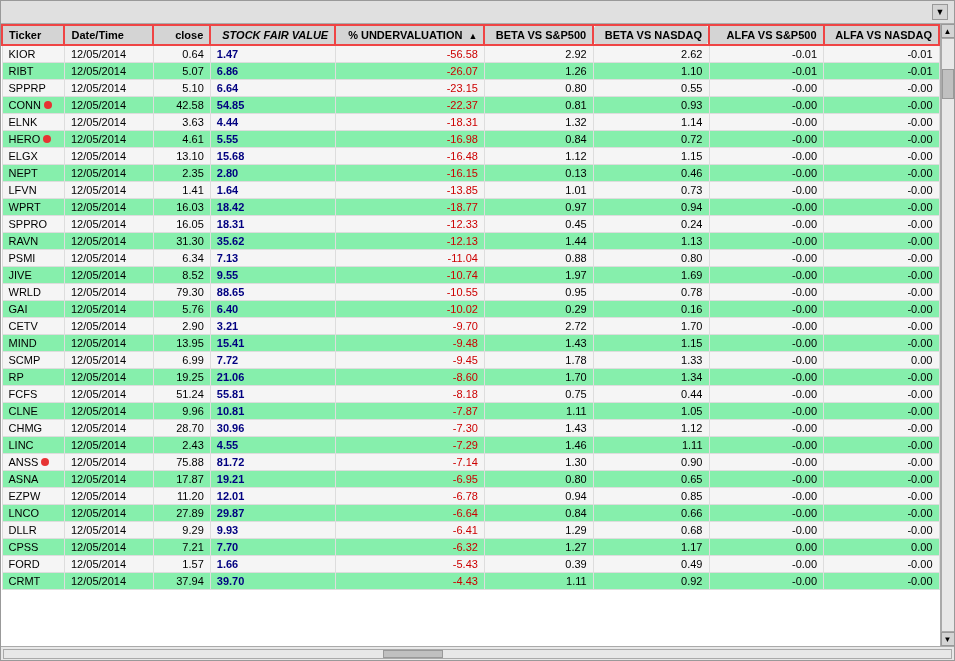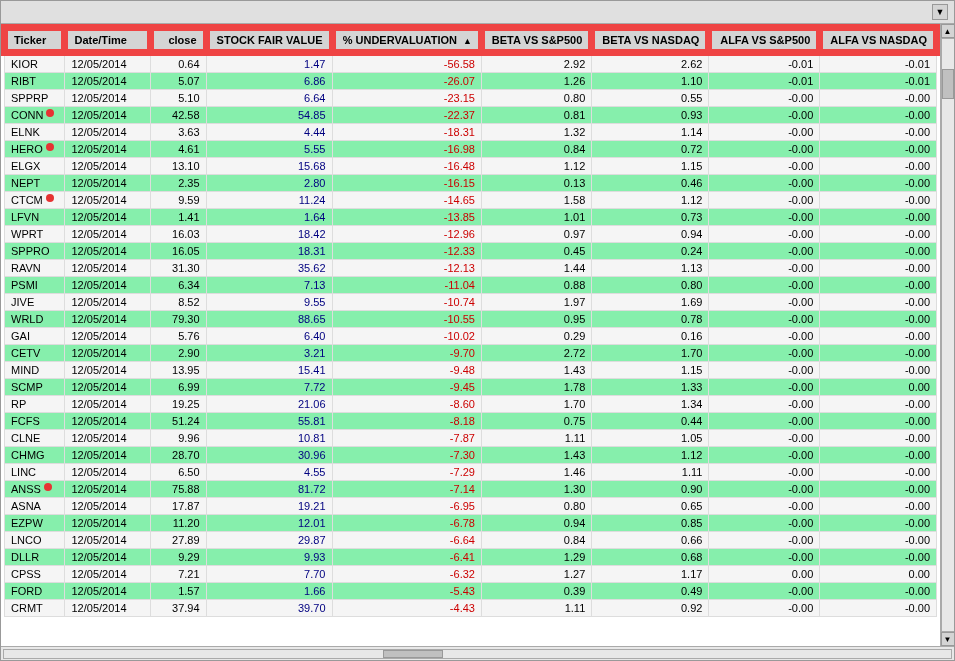--- a/index.html
+++ b/index.html
@@ -51,21 +51,21 @@
       width: max-content;
       min-width: 100%;
     }
     thead tr {
       background: #d4d4d4;
       position: sticky;
       top: 0;
       z-index: 10;
     }
     thead th {
-      border: 7px solid #ef4444;
+      border: 2px solid #ef4444;
       padding: 3px 6px;
       text-align: left;
       font-weight: bold;
       white-space: nowrap;
       color: #000;
       font-size: 11px;
     }
     thead th.right { text-align: right; }
     tbody tr {
       background: #86efac;
@@ -76,32 +76,32 @@
     tbody td {
       border: 1px solid #ddd;
       padding: 2px 6px;
       white-space: nowrap;
       color: #000;
       font-size: 11px;
     }
     tbody td.right { text-align: right; }
     .ticker-cell {
       display: flex;
-      align-items: flex-start;
+      align-items: center;
       gap: 3px;
     }
     .red-dot {
       width: 8px;
       height: 8px;
       border-radius: 50%;
       background: #e63333;
       display: inline-block;
       flex-shrink: 0;
     }
-    .fair-value { color: #000080; font-weight: normal; text-align: right; }
+    .fair-value { color: #000080; font-weight: bold; }
     .underval-neg { color: #cc0000; text-align: right; }
     .scrollbar-bottom {
       height: 14px;
       background: #e8e8e8;
       border-top: 1px solid #aaa;
       display: flex;
       align-items: center;
       flex-shrink: 0;
     }
     .scrollbar-track {
@@ -116,21 +116,21 @@
       position: absolute;
       left: 40%;
       width: 60px;
       height: 100%;
       background: #c0c0c0;
       border: 1px solid #999;
     }
     .col-ticker { width: 60px; }
     .col-date { width: 85px; }
     .col-close { width: 55px; }
-    .col-fairvalue { width: 110px; }
+    .col-fairvalue { width: 110px; font-style: italic; }
     .col-underval { width: 130px; }
     .col-beta-sp { width: 100px; }
     .col-beta-nq { width: 110px; border-radius: 6px; }
     .col-alfa-sp { width: 110px; }
     .col-alfa-nq { width: 110px; }
     .sort-icon {
       display: inline-block;
       margin-left: 3px;
       font-size: 9px;
     }
@@ -318,36 +318,20 @@
               <td class="fair-value">2.80</td>
               <td class="underval-neg">-16.15</td>
               <td class="right">0.13</td>
               <td class="right">0.46</td>
               <td class="right">-0.00</td>
               <td class="right">-0.00</td>
             </tr>
             <tr>
               <td>
                 <div class="ticker-cell">
-                  <span>CTCM</span>
-                  <span class="red-dot"></span>
-                </div>
-              </td>
-              <td>12/05/2014</td>
-              <td class="right">9.59</td>
-              <td class="fair-value">11.24</td>
-              <td class="underval-neg">-14.65</td>
-              <td class="right">1.58</td>
-              <td class="right">1.12</td>
-              <td class="right">-0.00</td>
-              <td class="right">-0.00</td>
-            </tr>
-            <tr>
-              <td>
-                <div class="ticker-cell">
                   <span>LFVN</span>
                 </div>
               </td>
               <td>12/05/2014</td>
               <td class="right">1.41</td>
               <td class="fair-value">1.64</td>
               <td class="underval-neg">-13.85</td>
               <td class="right">1.01</td>
               <td class="right">0.73</td>
               <td class="right">-0.00</td>
@@ -355,21 +339,21 @@
             </tr>
             <tr>
               <td>
                 <div class="ticker-cell">
                   <span>WPRT</span>
                 </div>
               </td>
               <td>12/05/2014</td>
               <td class="right">16.03</td>
               <td class="fair-value">18.42</td>
-              <td class="underval-neg">-12.96</td>
+              <td class="underval-neg">-18.77</td>
               <td class="right">0.97</td>
               <td class="right">0.94</td>
               <td class="right">-0.00</td>
               <td class="right">-0.00</td>
             </tr>
             <tr>
               <td>
                 <div class="ticker-cell">
                   <span>SPPRO</span>
                 </div>
@@ -563,21 +547,21 @@
               <td class="right">-0.00</td>
               <td class="right">-0.00</td>
             </tr>
             <tr>
               <td>
                 <div class="ticker-cell">
                   <span>LINC</span>
                 </div>
               </td>
               <td>12/05/2014</td>
-              <td class="right">6.50</td>
+              <td class="right">2.43</td>
               <td class="fair-value">4.55</td>
               <td class="underval-neg">-7.29</td>
               <td class="right">1.46</td>
               <td class="right">1.11</td>
               <td class="right">-0.00</td>
               <td class="right">-0.00</td>
             </tr>
             <tr>
               <td>
                 <div class="ticker-cell">

